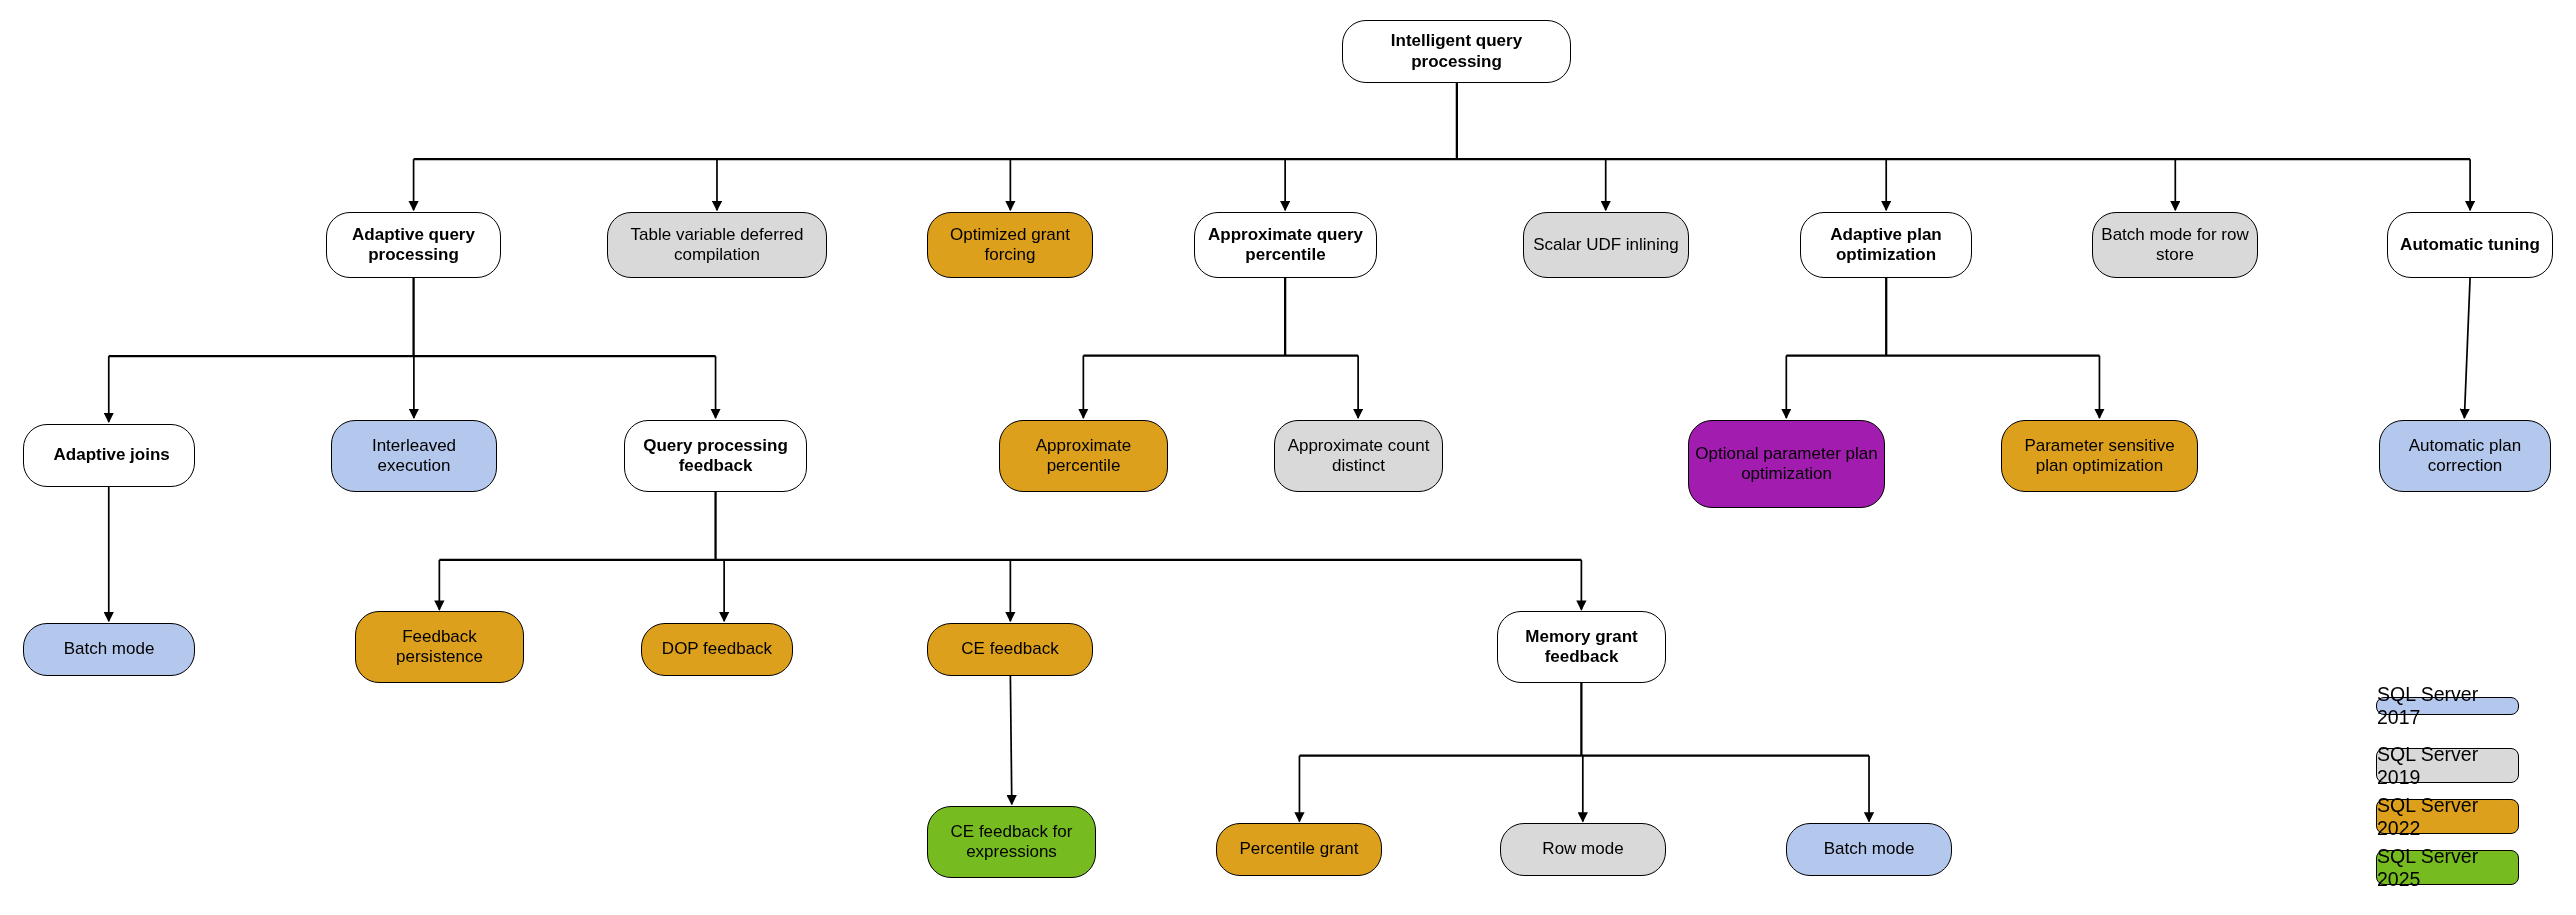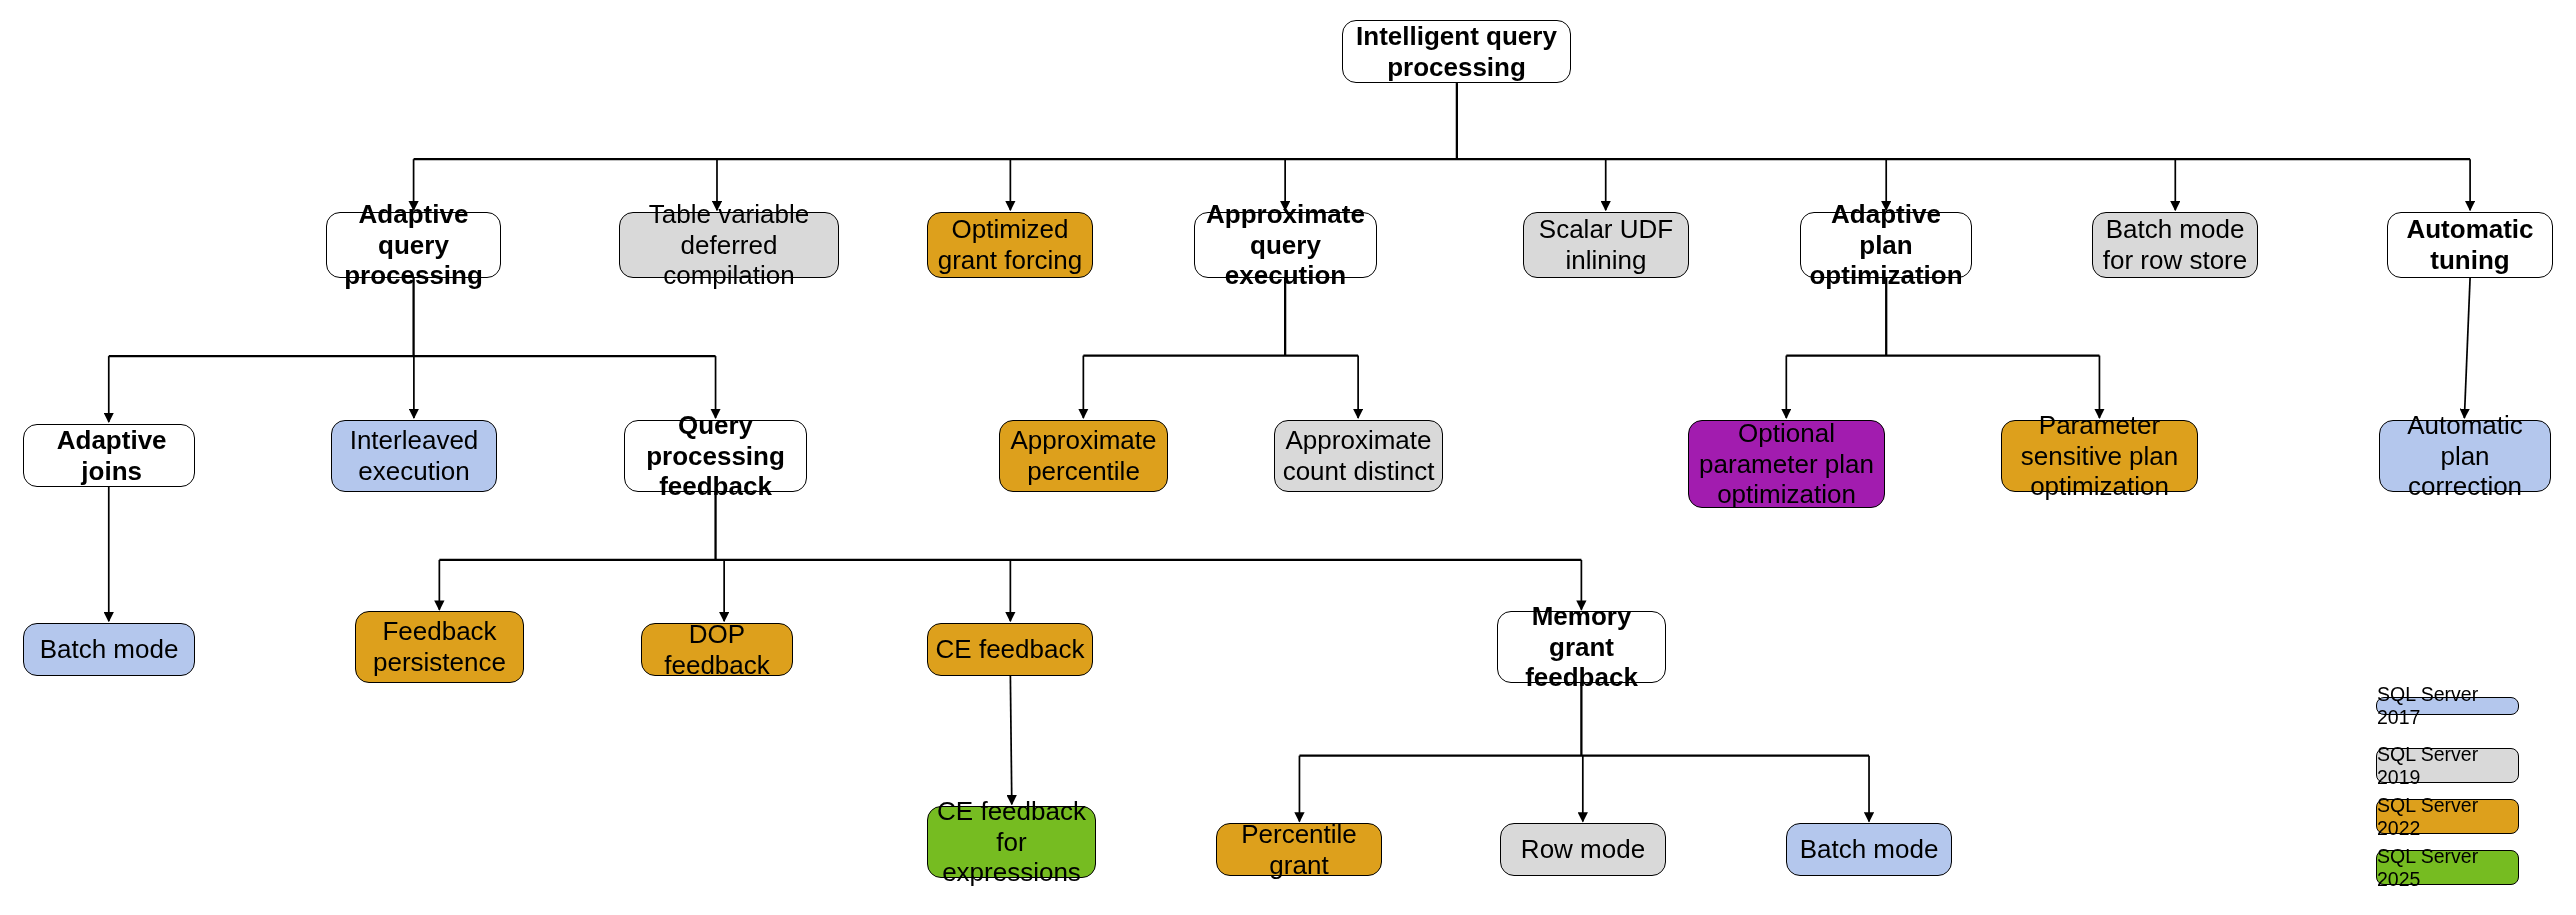--- a/index.html
+++ b/index.html
@@ -20,29 +20,29 @@
     left: 0;
     top: 0;
     width: 2576px;
     height: 916px;
     pointer-events: none;
   }
   .node {
     position: absolute;
     box-sizing: border-box;
     border: 1.7px solid #000000;
-    border-radius: 14px;
+    border-radius: 24px;
     display: flex;
     align-items: center;
     justify-content: center;
     text-align: center;
     color: #000000;
     line-height: 1.18;
     padding: 2.3px 5.7px;
-    font-size: 26px;
+    font-size: 17px;
     background: #ffffff;
   }
   .node.bold { font-weight: bold; }
   .legend-item {
     position: absolute;
     box-sizing: border-box;
     border: 1.7px solid #000000;
     border-radius: 8px;
     display: flex;
     align-items: center;
@@ -95,23 +95,23 @@
       <line x1="2762.5" y1="978" x2="2762.5" y2="1065" stroke="#000" stroke-width="3" marker-end="url(#arw)"></line>
       <line x1="1765" y1="1180" x2="1767.5" y2="1405" stroke="#000" stroke-width="3" marker-end="url(#arw)"></line>
       <line x1="2762.5" y1="1193" x2="2762.5" y2="1320" stroke="#000" stroke-width="4"></line>
       <line x1="2270" y1="1320" x2="3265" y2="1320" stroke="#000" stroke-width="4"></line>
       <line x1="2270" y1="1320" x2="2270" y2="1435" stroke="#000" stroke-width="3" marker-end="url(#arw)"></line>
       <line x1="2765" y1="1320" x2="2765" y2="1435" stroke="#000" stroke-width="3" marker-end="url(#arw)"></line>
       <line x1="3265" y1="1320" x2="3265" y2="1435" stroke="#000" stroke-width="3" marker-end="url(#arw)"></line>
     </svg>
 <div class="node bold" style="left: 1342px; top: 20px; width: 229px; height: 63px; background: rgb(255, 255, 255);">Intelligent query processing</div>
     <div class="node bold" style="left: 326px; top: 212px; width: 175px; height: 66px; background: rgb(255, 255, 255);">Adaptive query processing</div>
-    <div class="node" style="left: 607px; top: 212px; width: 220px; height: 66px; background: rgb(217, 217, 217); margin-left: 12px;">Table variable deferred compilation</div>
+    <div class="node" style="left: 607px; top: 212px; width: 220px; height: 66px; background: rgb(217, 217, 217);">Table variable deferred compilation</div>
     <div class="node" style="left: 927px; top: 212px; width: 166px; height: 66px; background: rgb(221, 160, 28);">Optimized grant forcing</div>
-    <div class="node bold" style="left: 1194px; top: 212px; width: 183px; height: 66px; background: rgb(255, 255, 255);">Approximate query execution</div>
+    <div class="node bold" style="left: 1194px; top: 212px; width: 183px; height: 66px; background: rgb(255, 255, 255);">Approximate query percentile</div>
     <div class="node" style="left: 1523px; top: 212px; width: 166px; height: 66px; background: rgb(217, 217, 217);">Scalar UDF inlining</div>
     <div class="node bold" style="left: 1800px; top: 212px; width: 172px; height: 66px; background: rgb(255, 255, 255);">Adaptive plan optimization</div>
     <div class="node" style="left: 2092px; top: 212px; width: 166px; height: 66px; background: rgb(217, 217, 217);">Batch mode for row store</div>
     <div class="node bold" style="left: 2387px; top: 212px; width: 166px; height: 66px; background: rgb(255, 255, 255);">Automatic tuning</div>
     <div class="node bold" style="left: 23px; top: 424px; width: 172px; height: 63px; background: rgb(255, 255, 255); padding-left: 11px;">Adaptive joins</div>
     <div class="node bold" style="left: 624px; top: 420px; width: 183px; height: 72px; background: rgb(255, 255, 255);">Query processing feedback</div>
     <div class="node" style="left: 331px; top: 420px; width: 166px; height: 72px; background: rgb(180, 199, 237);">Interleaved execution</div>
     <div class="node" style="left: 999px; top: 420px; width: 169px; height: 72px; background: rgb(221, 160, 28);">Approximate percentile</div>
     <div class="node" style="left: 1274px; top: 420px; width: 169px; height: 72px; background: rgb(217, 217, 217);">Approximate count distinct</div>
     <div class="node" style="left: 1688px; top: 420px; width: 197px; height: 88px; background: #a21caf;">Optional parameter plan optimization</div>

